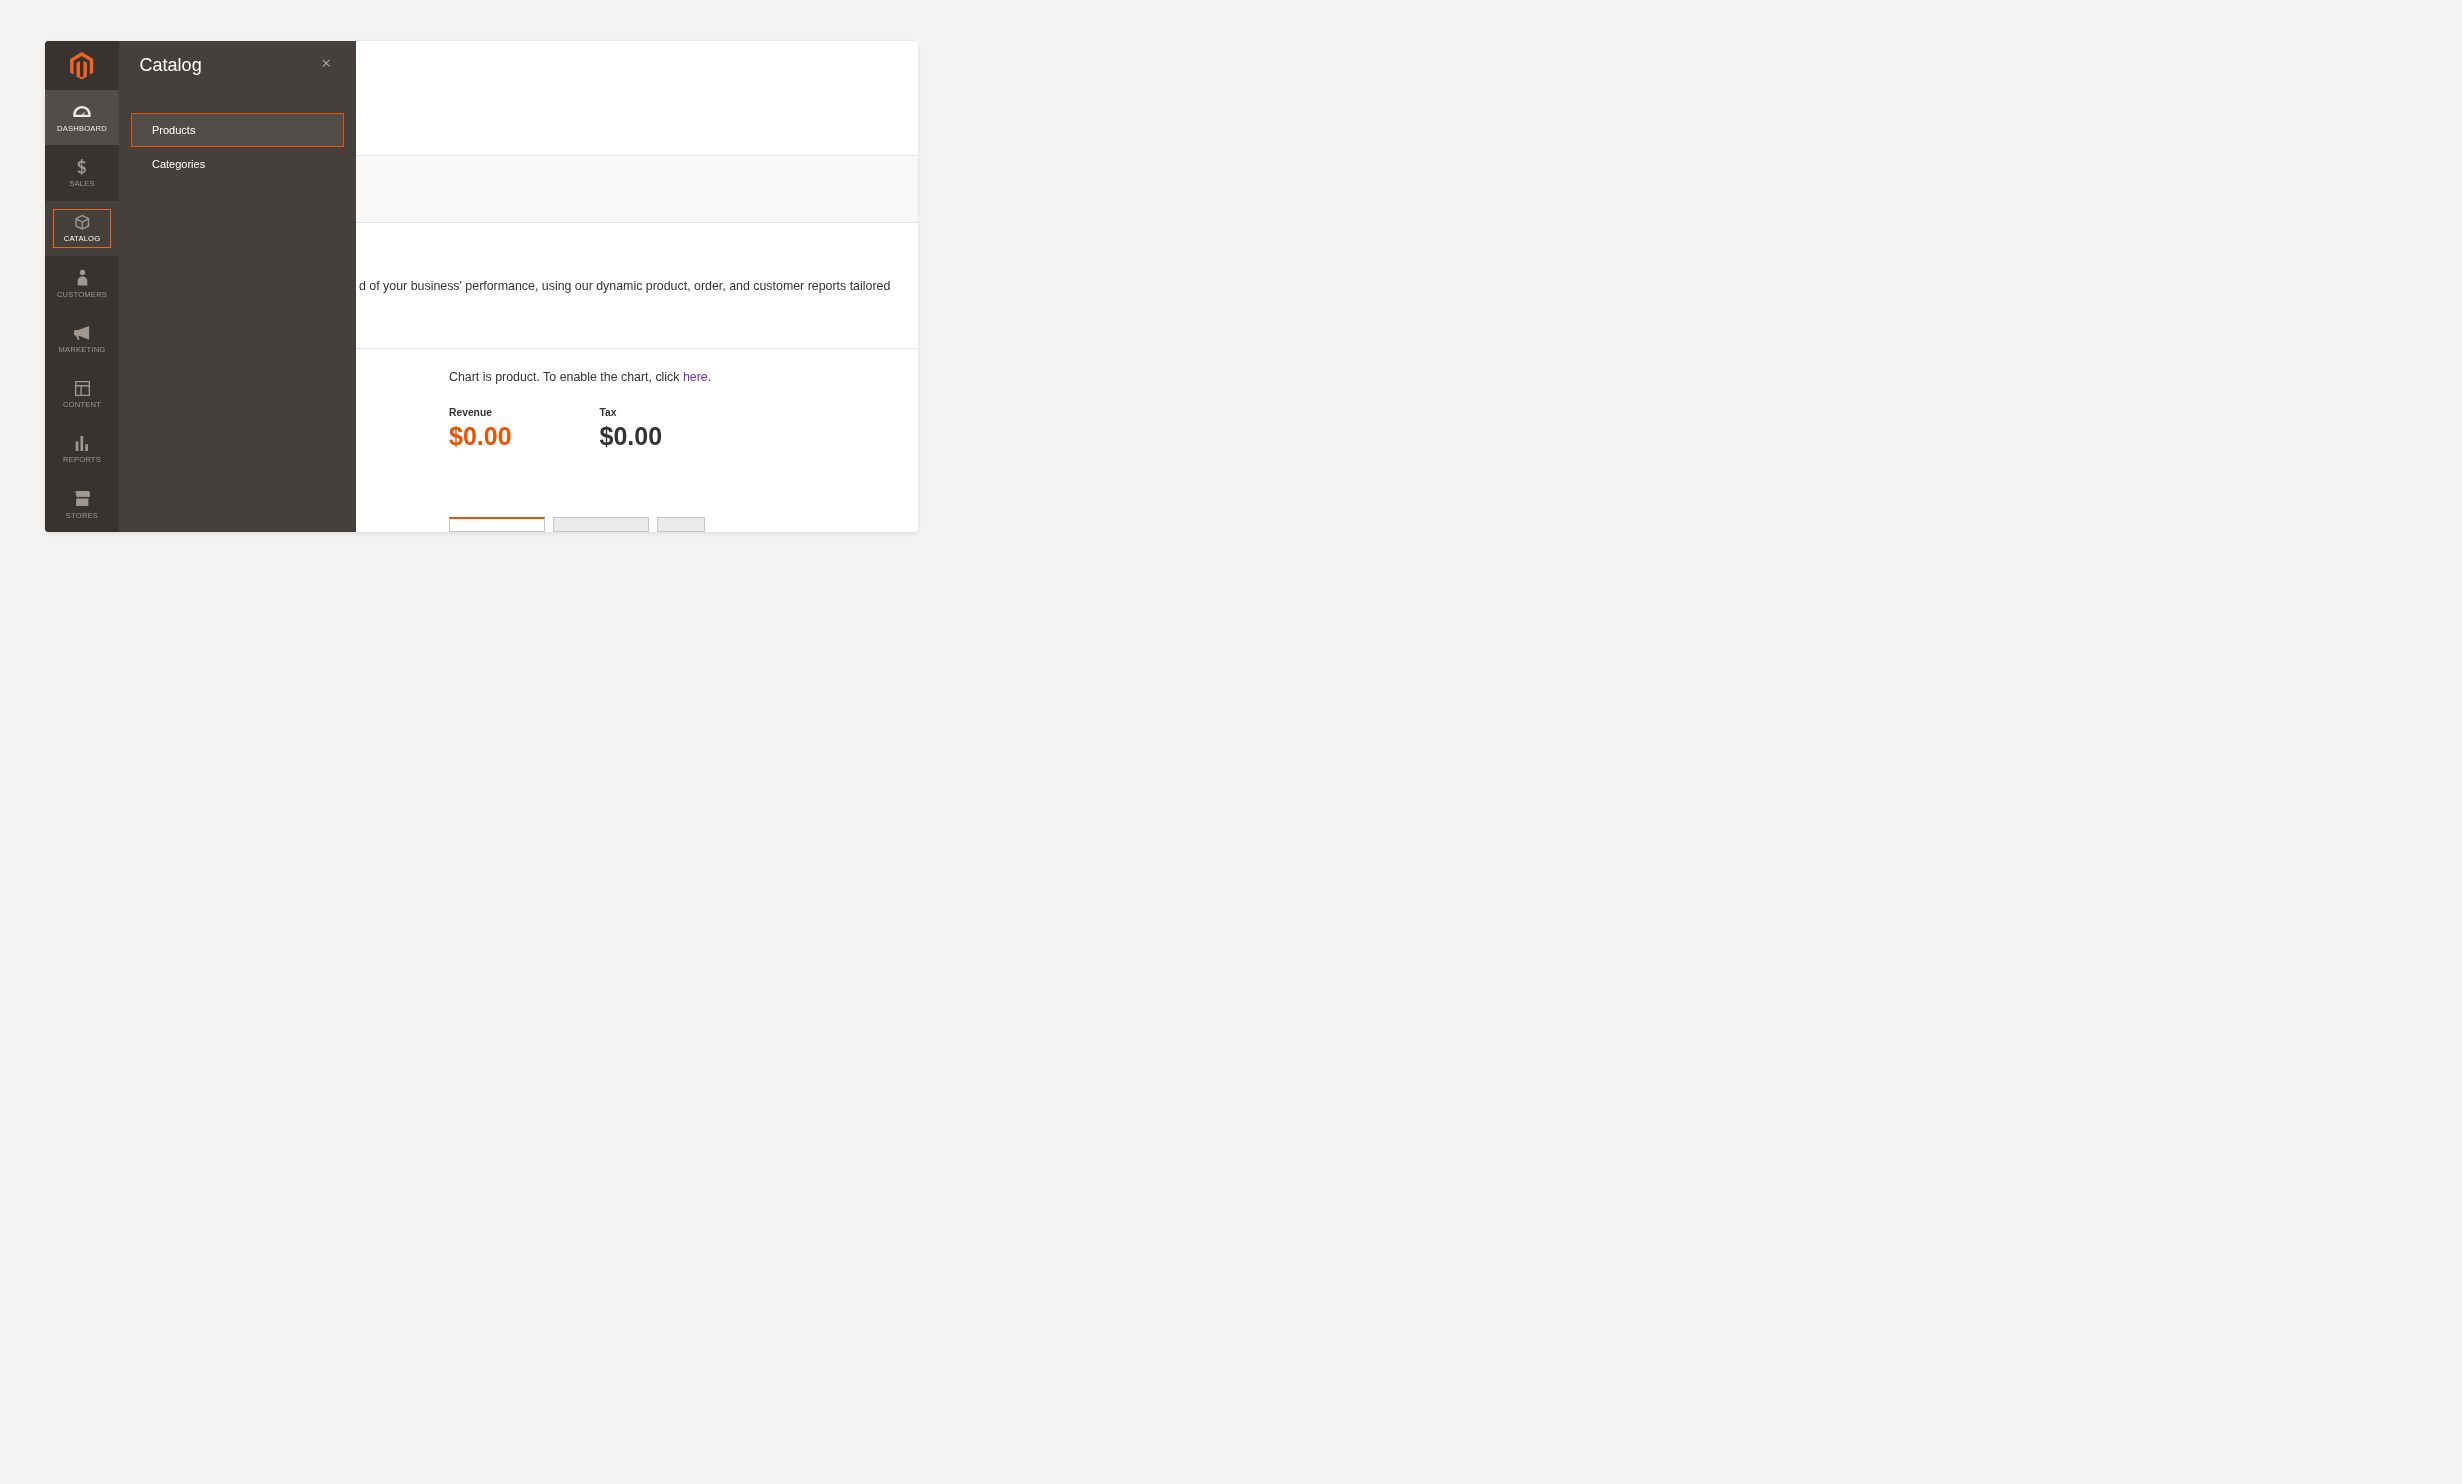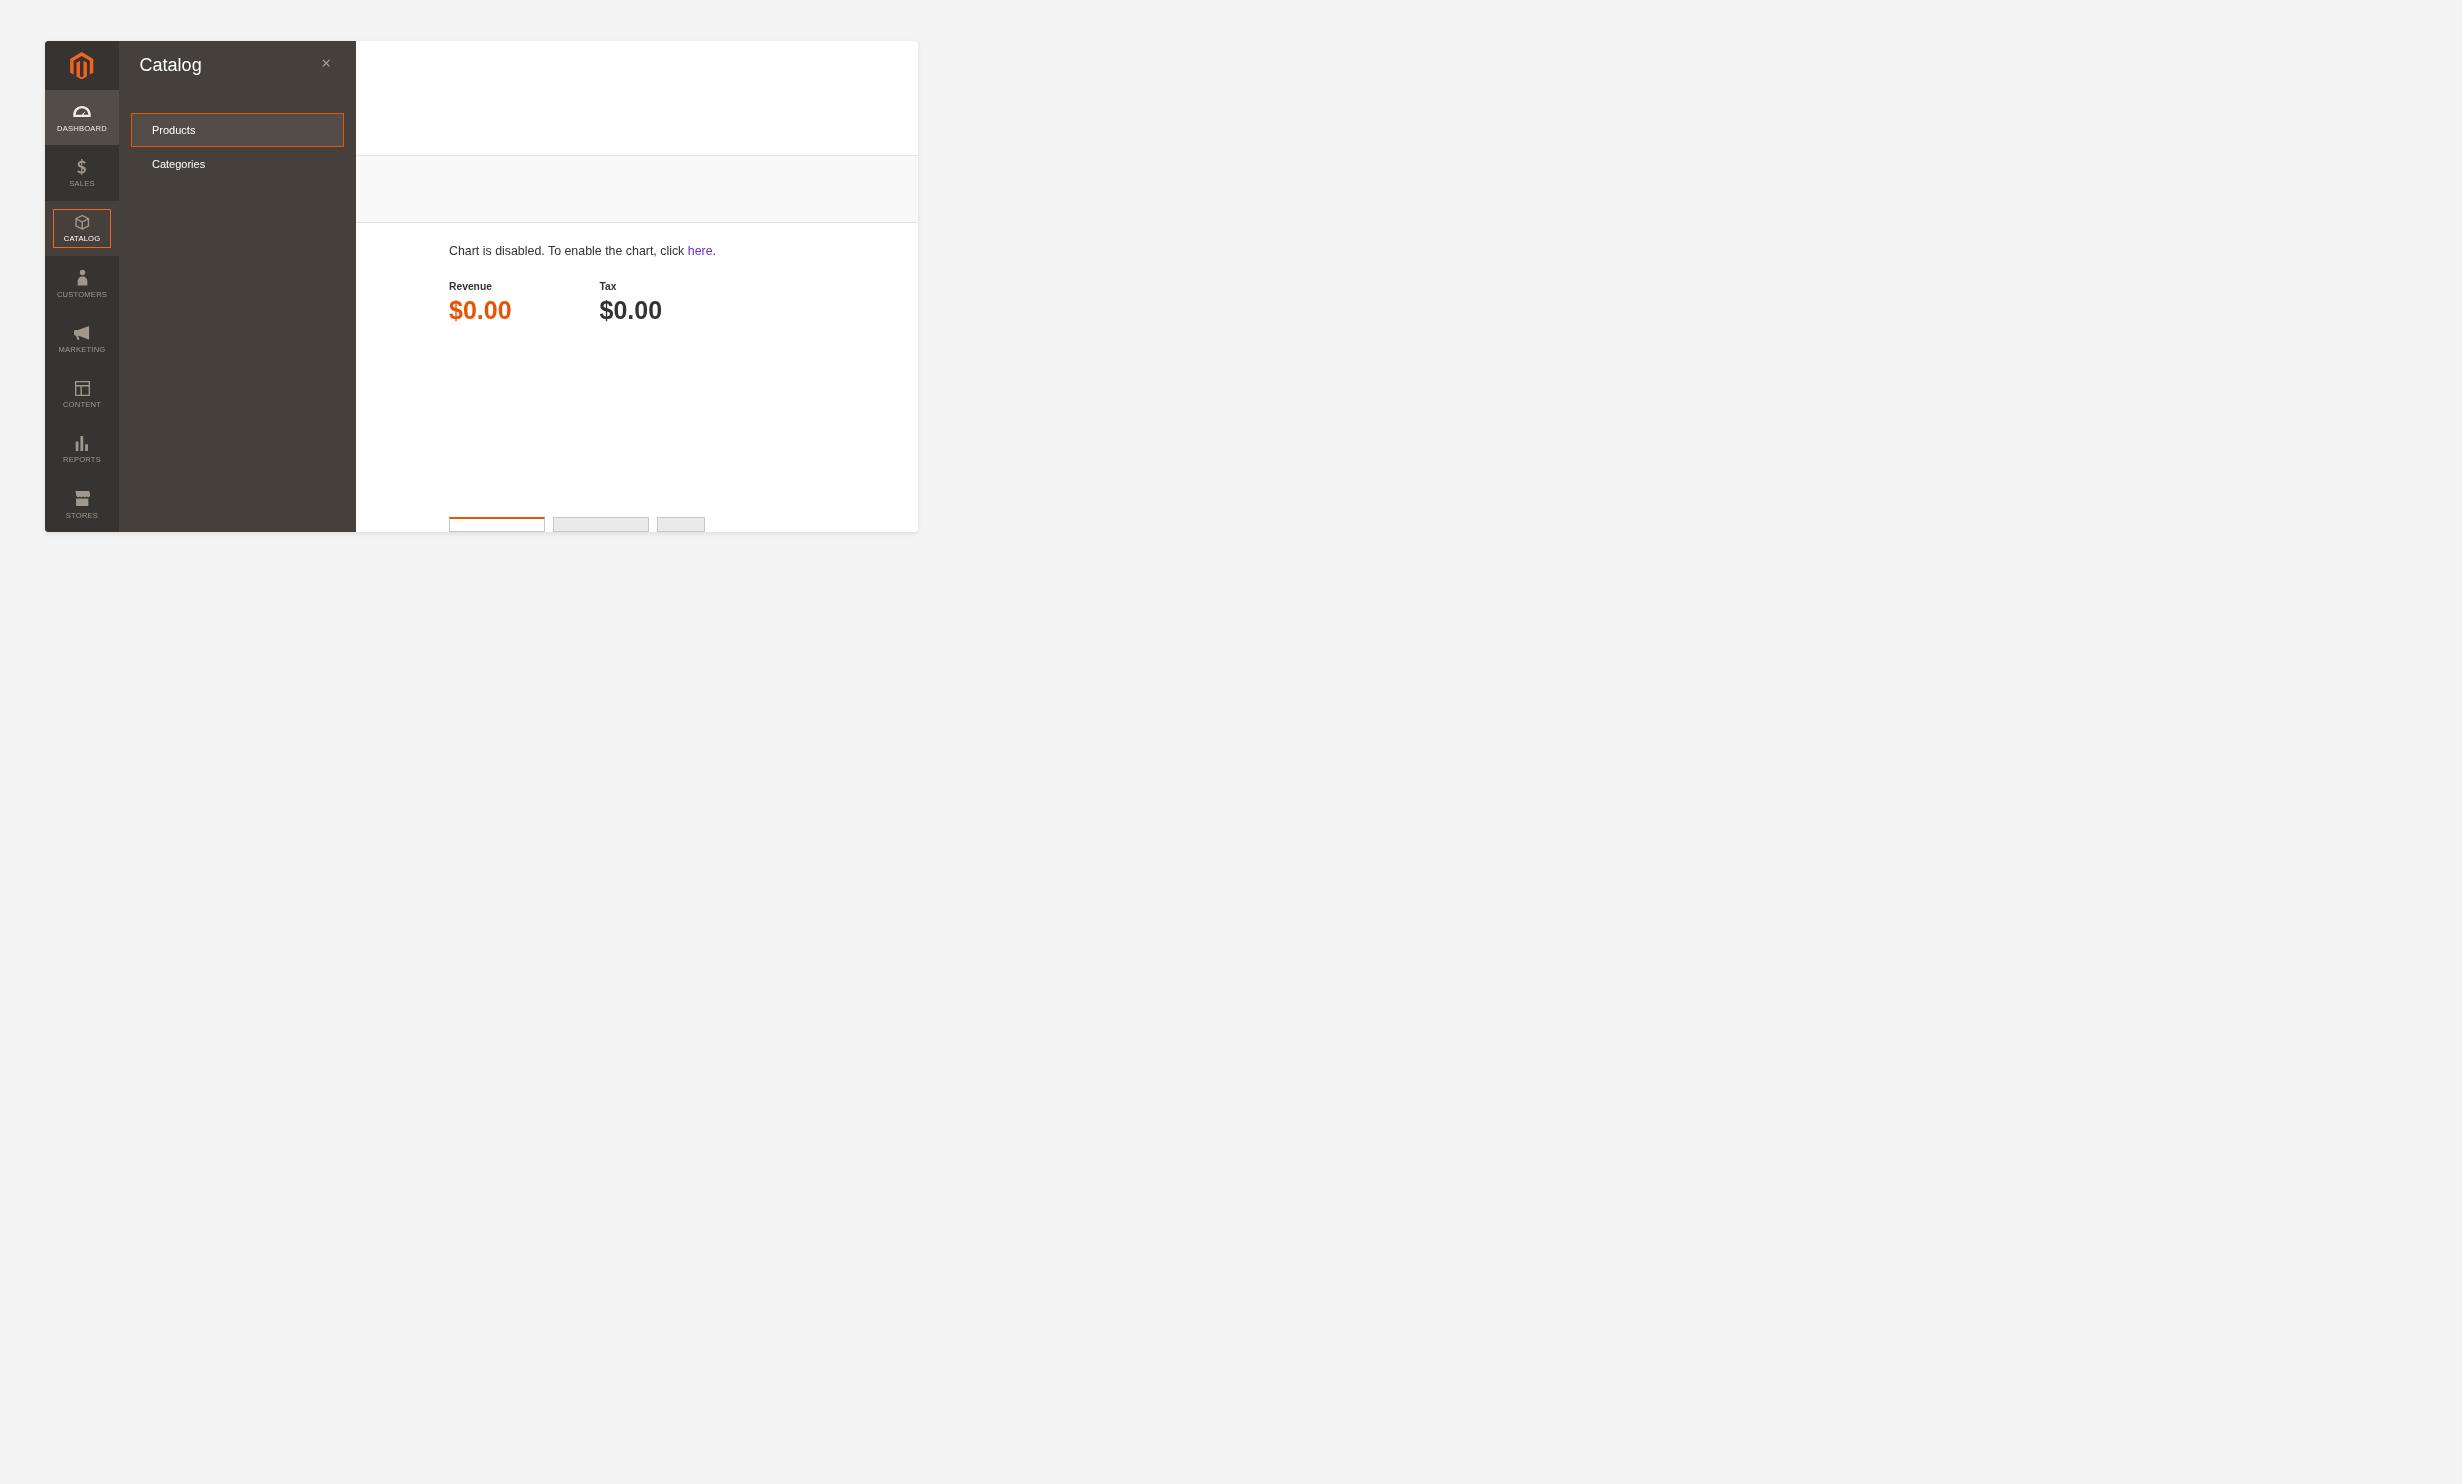--- a/index.html
+++ b/index.html
@@ -115,23 +115,26 @@
     .nav-item.first .ic svg { fill:#f0ece8; }
   </style>
 </head>
 <body>
 
 <div class="window">
 
   <div class="main">
     <div class="top-blank"></div>
     <div class="thin-band"></div>
+    <div class="thin-sep">
+      <span class="promo-text">d of your business' performance, using our dynamic product, order, and customer reports tailored</span>
+    </div>
     <div class="chart-zone">
       <div class="chart-msg">
-        <span>Chart is disabled. To enable the chart, click </span><a href="#">here</a><span>.</span>
+        <span>Chart is product. To enable the chart, click </span><a href="#">here</a><span>.</span>
       </div>
       <div class="metrics">
         <div class="metric">
           <div class="metric-label">Revenue</div>
           <div class="metric-value">$0.00</div>
         </div>
         <div class="metric dark">
           <div class="metric-label">Tax</div>
           <div class="metric-value">$0.00</div>
         </div>

